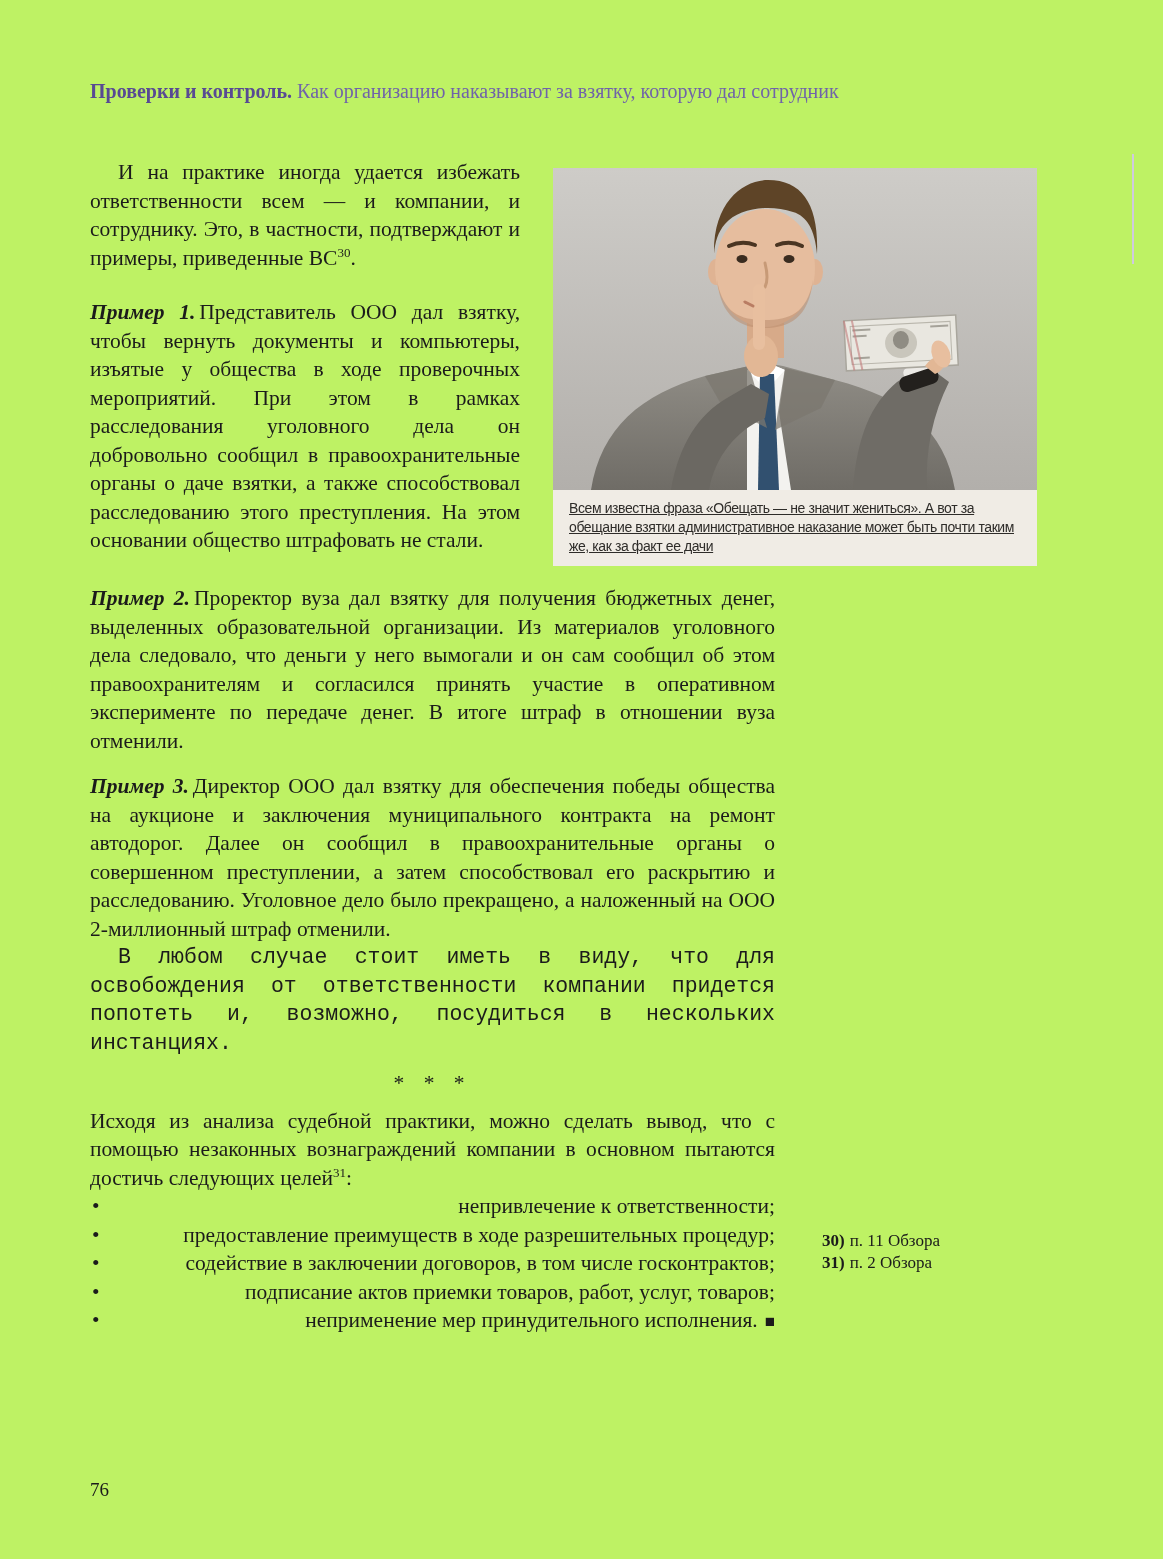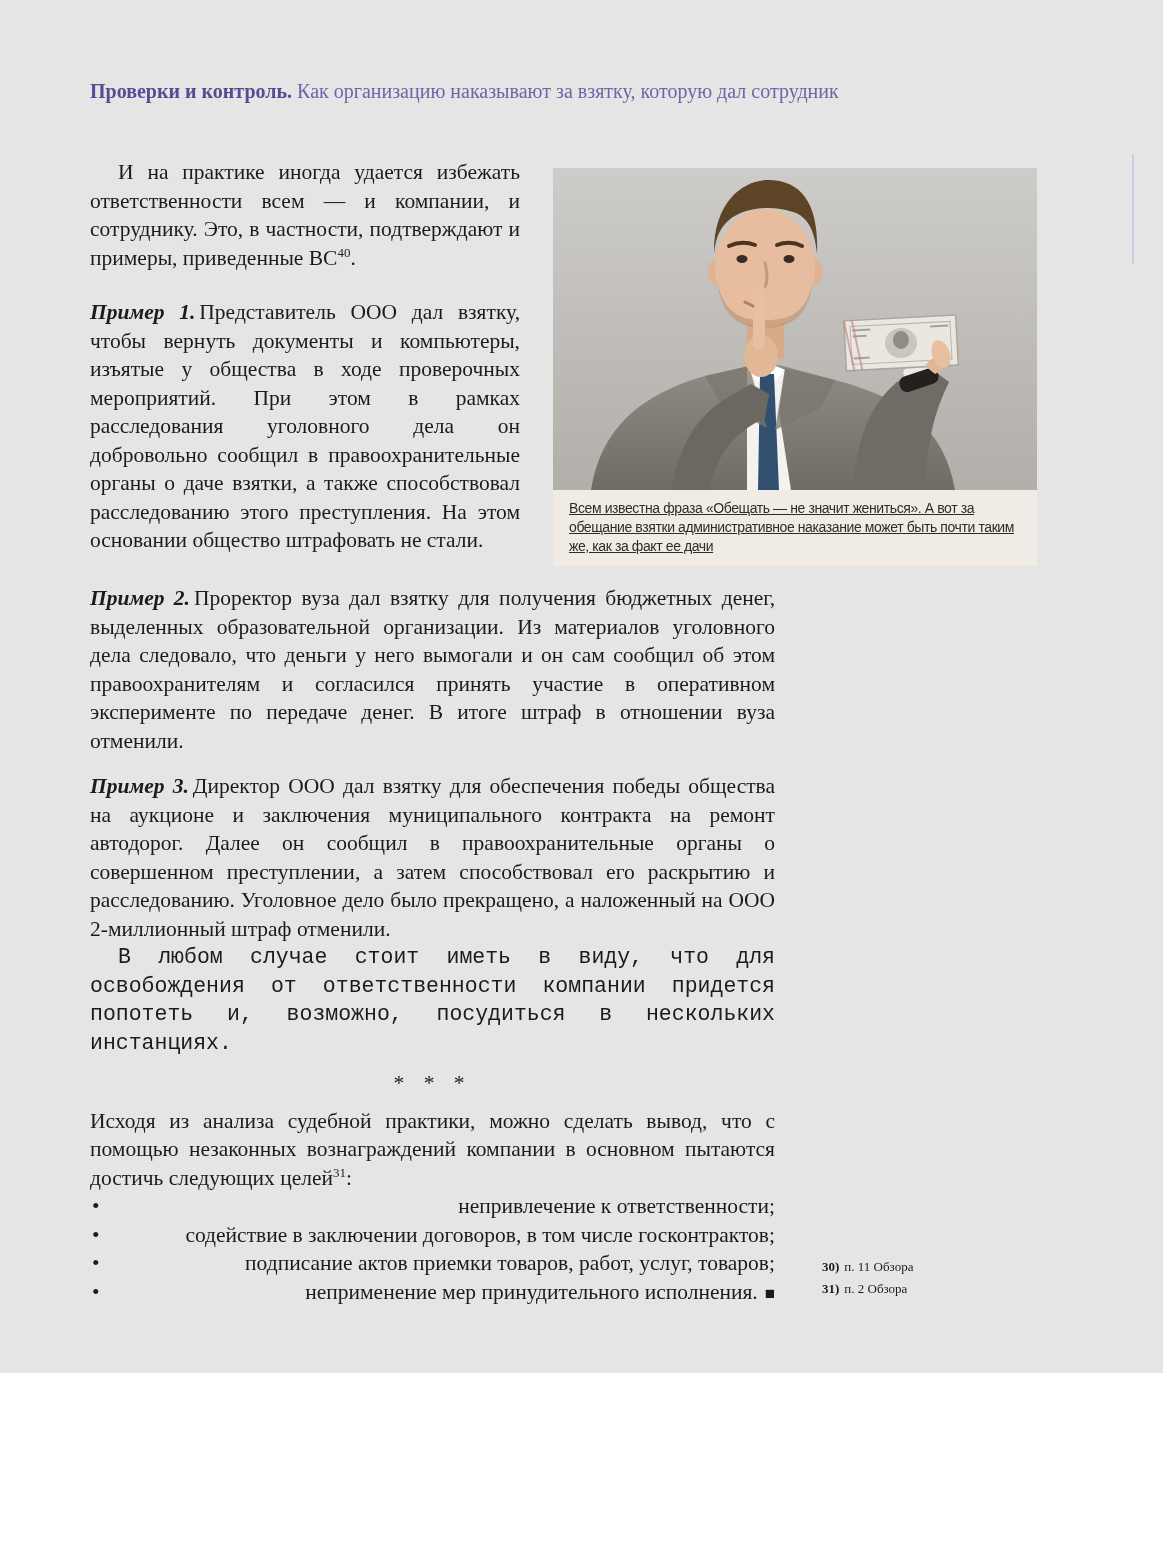--- a/index.html
+++ b/index.html
@@ -1,17 +1,17 @@
 <!DOCTYPE html>
 <html lang="ru"><head>
 <meta charset="utf-8">
 <style>
   html,body { margin:0; padding:0; background:#ffffff; }
   .page {
-    position:relative; width:1163px; height:1373px; background:#e5e5e5;
+    position:relative; width:1163px; height:1559px; background:#bef264;
     font-family:"Liberation Serif", serif; color:#1b1b1b; overflow:hidden;
   }
   
   .runhead { position:absolute; left:90px; top:80px; font-size:20px; white-space:nowrap; }
   .runhead .section { font-weight:bold; color:#584a93; }
   .runhead .title   { color:#7063a9; }
 
   
   .content {
     position:absolute; left:90px; top:158px; width:947px;
@@ -34,21 +34,21 @@
   .sec2 p.example-3 { margin-top:17px; }
   p.after { text-indent:28px;font-family:Liberation Mono, monospace; }
   .stars { width:685px; text-align:center; margin:12px 0 9px 0; letter-spacing:7px; }
   ul.goals { margin:0; padding:0; list-style:none; width:685px; }
   ul.goals li { position:relative; padding-left:21px; text-align:right; }
   ul.goals li::before { content:"\2022"; position:absolute; left:2px; }
   .end-mark { margin-left:7px; font-size:17px; }
   sup.fn-ref { font-size:13px; line-height:0; }
 
   
-  .footnotes { position:absolute; left:822px; top:1256px; font-size:13px; line-height:22px; }
+  .footnotes { position:absolute; left:822px; top:1230px; font-size:17px; line-height:22px; }
   .fn-num { font-weight:bold; margin-right:5px; }
 
   .page-number { position:absolute; left:90px; top:1479px; font-size:19px; }
   .v-rule { position:absolute; left:1132px; top:154px; width:2px; height:110px; background:#cfcade; }
 </style>
 </head>
 <body>
 
 <div class="page">
 
@@ -128,37 +128,38 @@
           <path d="M300,160 h18 M300,166 h14 M378,160 h18 M382,188 h14 M300,188 h16" stroke="#a5a299" stroke-width="2"></path>
           <path d="M292,150 l8,50 M300,150 l8,50" stroke="#c27b7b" stroke-width="2" opacity="0.6"></path>
         </g>
 
         <path d="M372,198 q10,-14 22,-8 q-2,12 -12,16 Z" fill="#e2b795"></path>
         <ellipse cx="388" cy="186" rx="9" ry="14" fill="#e8bf9f" transform="rotate(-20 388 186)"></ellipse>
       </svg>
       <figcaption>Всем известна фраза «Обещать — не значит жениться». А вот за обещание взятки административное наказание может быть почти таким же, как за факт ее дачи</figcaption>
     </figure>
 
-    <p class="intro"><span>И на практике иногда удается избежать ответственности всем — и компании, и сотруднику. Это, в частности, подтверждают и примеры, приведенные ВС</span><sup class="fn-ref">40</sup><span>.</span></p>
+    <p class="intro"><span>И на практике иногда удается избежать ответственности всем — и компании, и сотруднику. Это, в частности, подтверждают и примеры, приведенные ВС</span><sup class="fn-ref">30</sup><span>.</span></p>
 
     <p class="example example-1"><span class="example-label">Пример 1.</span><span>Представитель ООО дал взятку, чтобы вернуть документы и компьютеры, изъятые у общества в ходе проверочных мероприятий. При этом в рамках расследования уголовного дела он добровольно сообщил в правоохранительные органы о даче взятки, а также способствовал расследованию этого преступления. На этом основании общество штрафовать не стали.</span></p>
 
     <div class="sec2">
       <p class="example example-2"><span class="example-label">Пример 2.</span><span>Проректор вуза дал взятку для получения бюджетных денег, выделенных образовательной организации. Из материалов уголовного дела следовало, что деньги у него вымогали и он сам сообщил об этом правоохранителям и согласился принять участие в оперативном эксперименте по передаче денег. В итоге штраф в отношении вуза отменили.</span></p>
 
       <p class="example example-3"><span class="example-label">Пример 3.</span><span>Директор ООО дал взятку для обеспечения победы общества на аукционе и заключения муниципального контракта на ремонт автодорог. Далее он сообщил в правоохранительные органы о совершенном преступлении, а затем способствовал его раскрытию и расследованию. Уголовное дело было прекращено, а наложенный на ООО 2-миллионный штраф отменили.</span></p>
 
       <p class="after">В любом случае стоит иметь в виду, что для освобождения от ответственности компании придется попотеть и, возможно, посудиться в нескольких инстанциях.</p>
 
       <div class="stars">* * *</div>
 
       <p><span>Исходя из анализа судебной практики, можно сделать вывод, что с помощью незаконных вознаграждений компании в основном пытаются достичь следующих целей</span><sup class="fn-ref">31</sup><span>:</span></p>
 
       <ul class="goals">
         <li><span>непривлечение к ответственности;</span></li>
+        <li><span>предоставление преимуществ в ходе разрешительных процедур;</span></li>
         <li><span>содействие в заключении договоров, в том числе госконтрактов;</span></li>
         <li><span>подписание актов приемки товаров, работ, услуг, товаров;</span></li>
         <li><span>неприменение мер принудительного исполнения.</span><span class="end-mark">■</span></li>
       </ul>
     </div>
   </div>
 
   <div class="footnotes">
     <div><span class="fn-num">30)</span><span>п. 11 Обзора</span></div>
     <div><span class="fn-num">31)</span><span>п. 2 Обзора</span></div>

